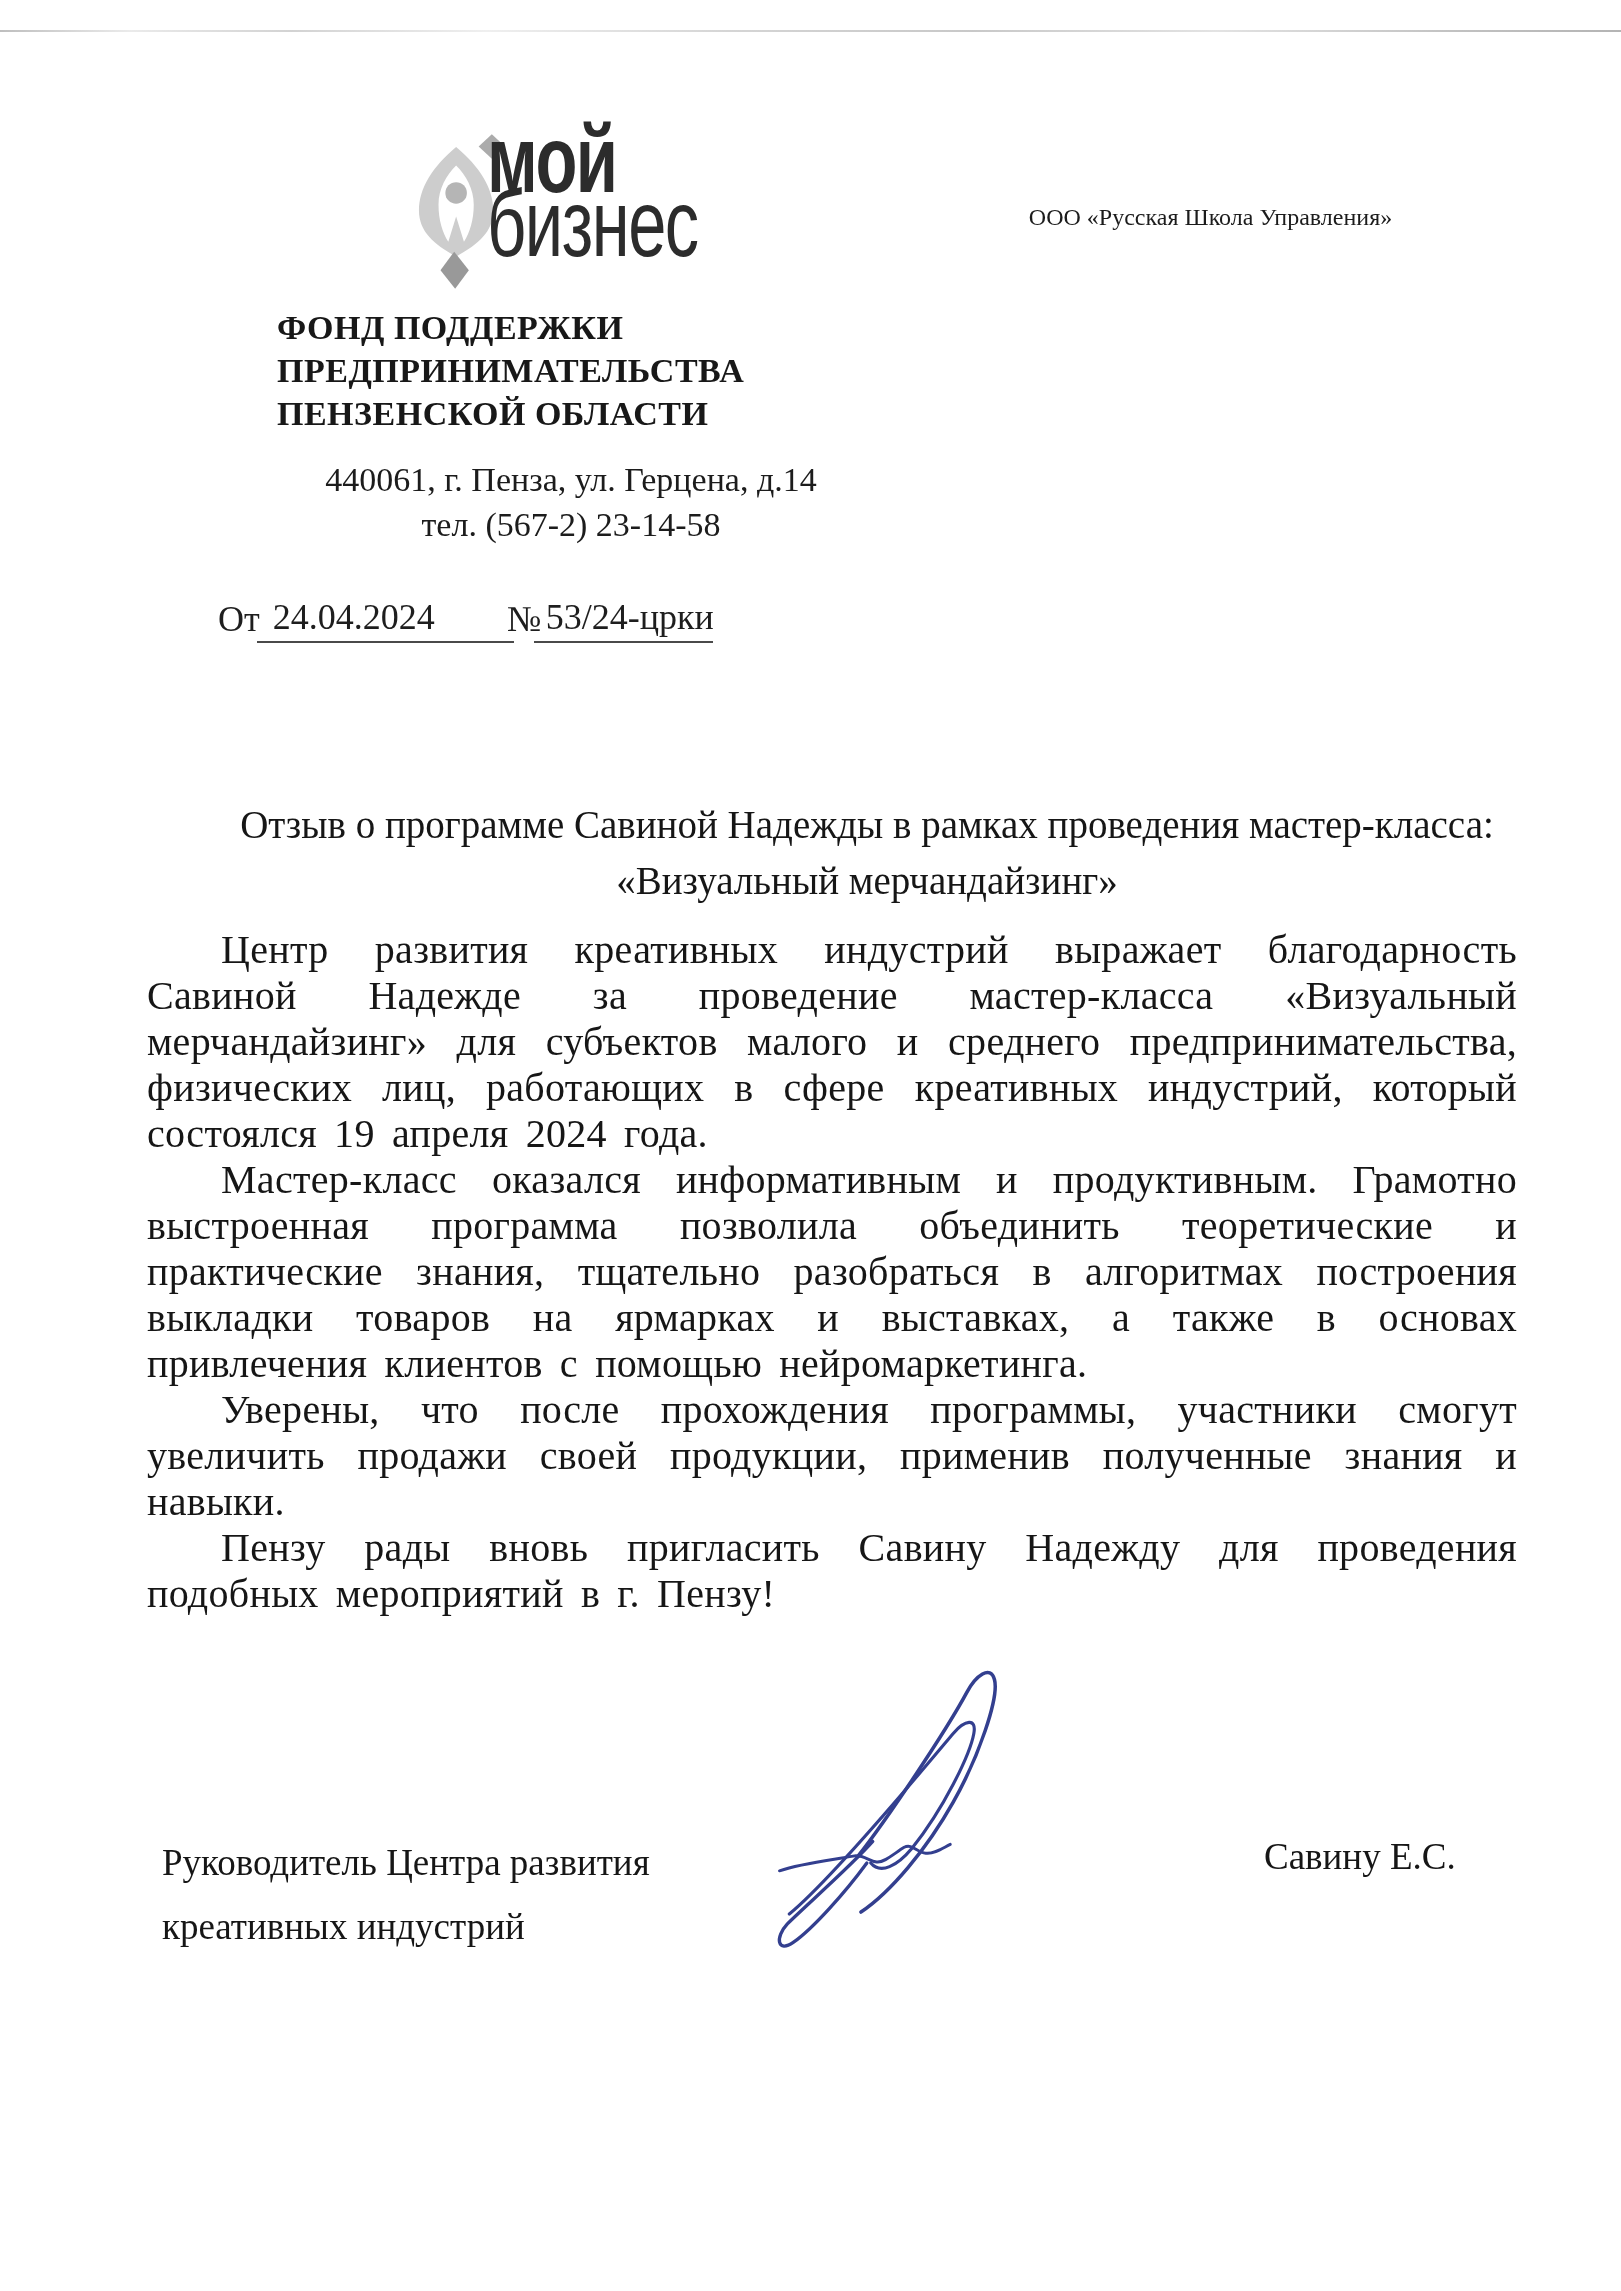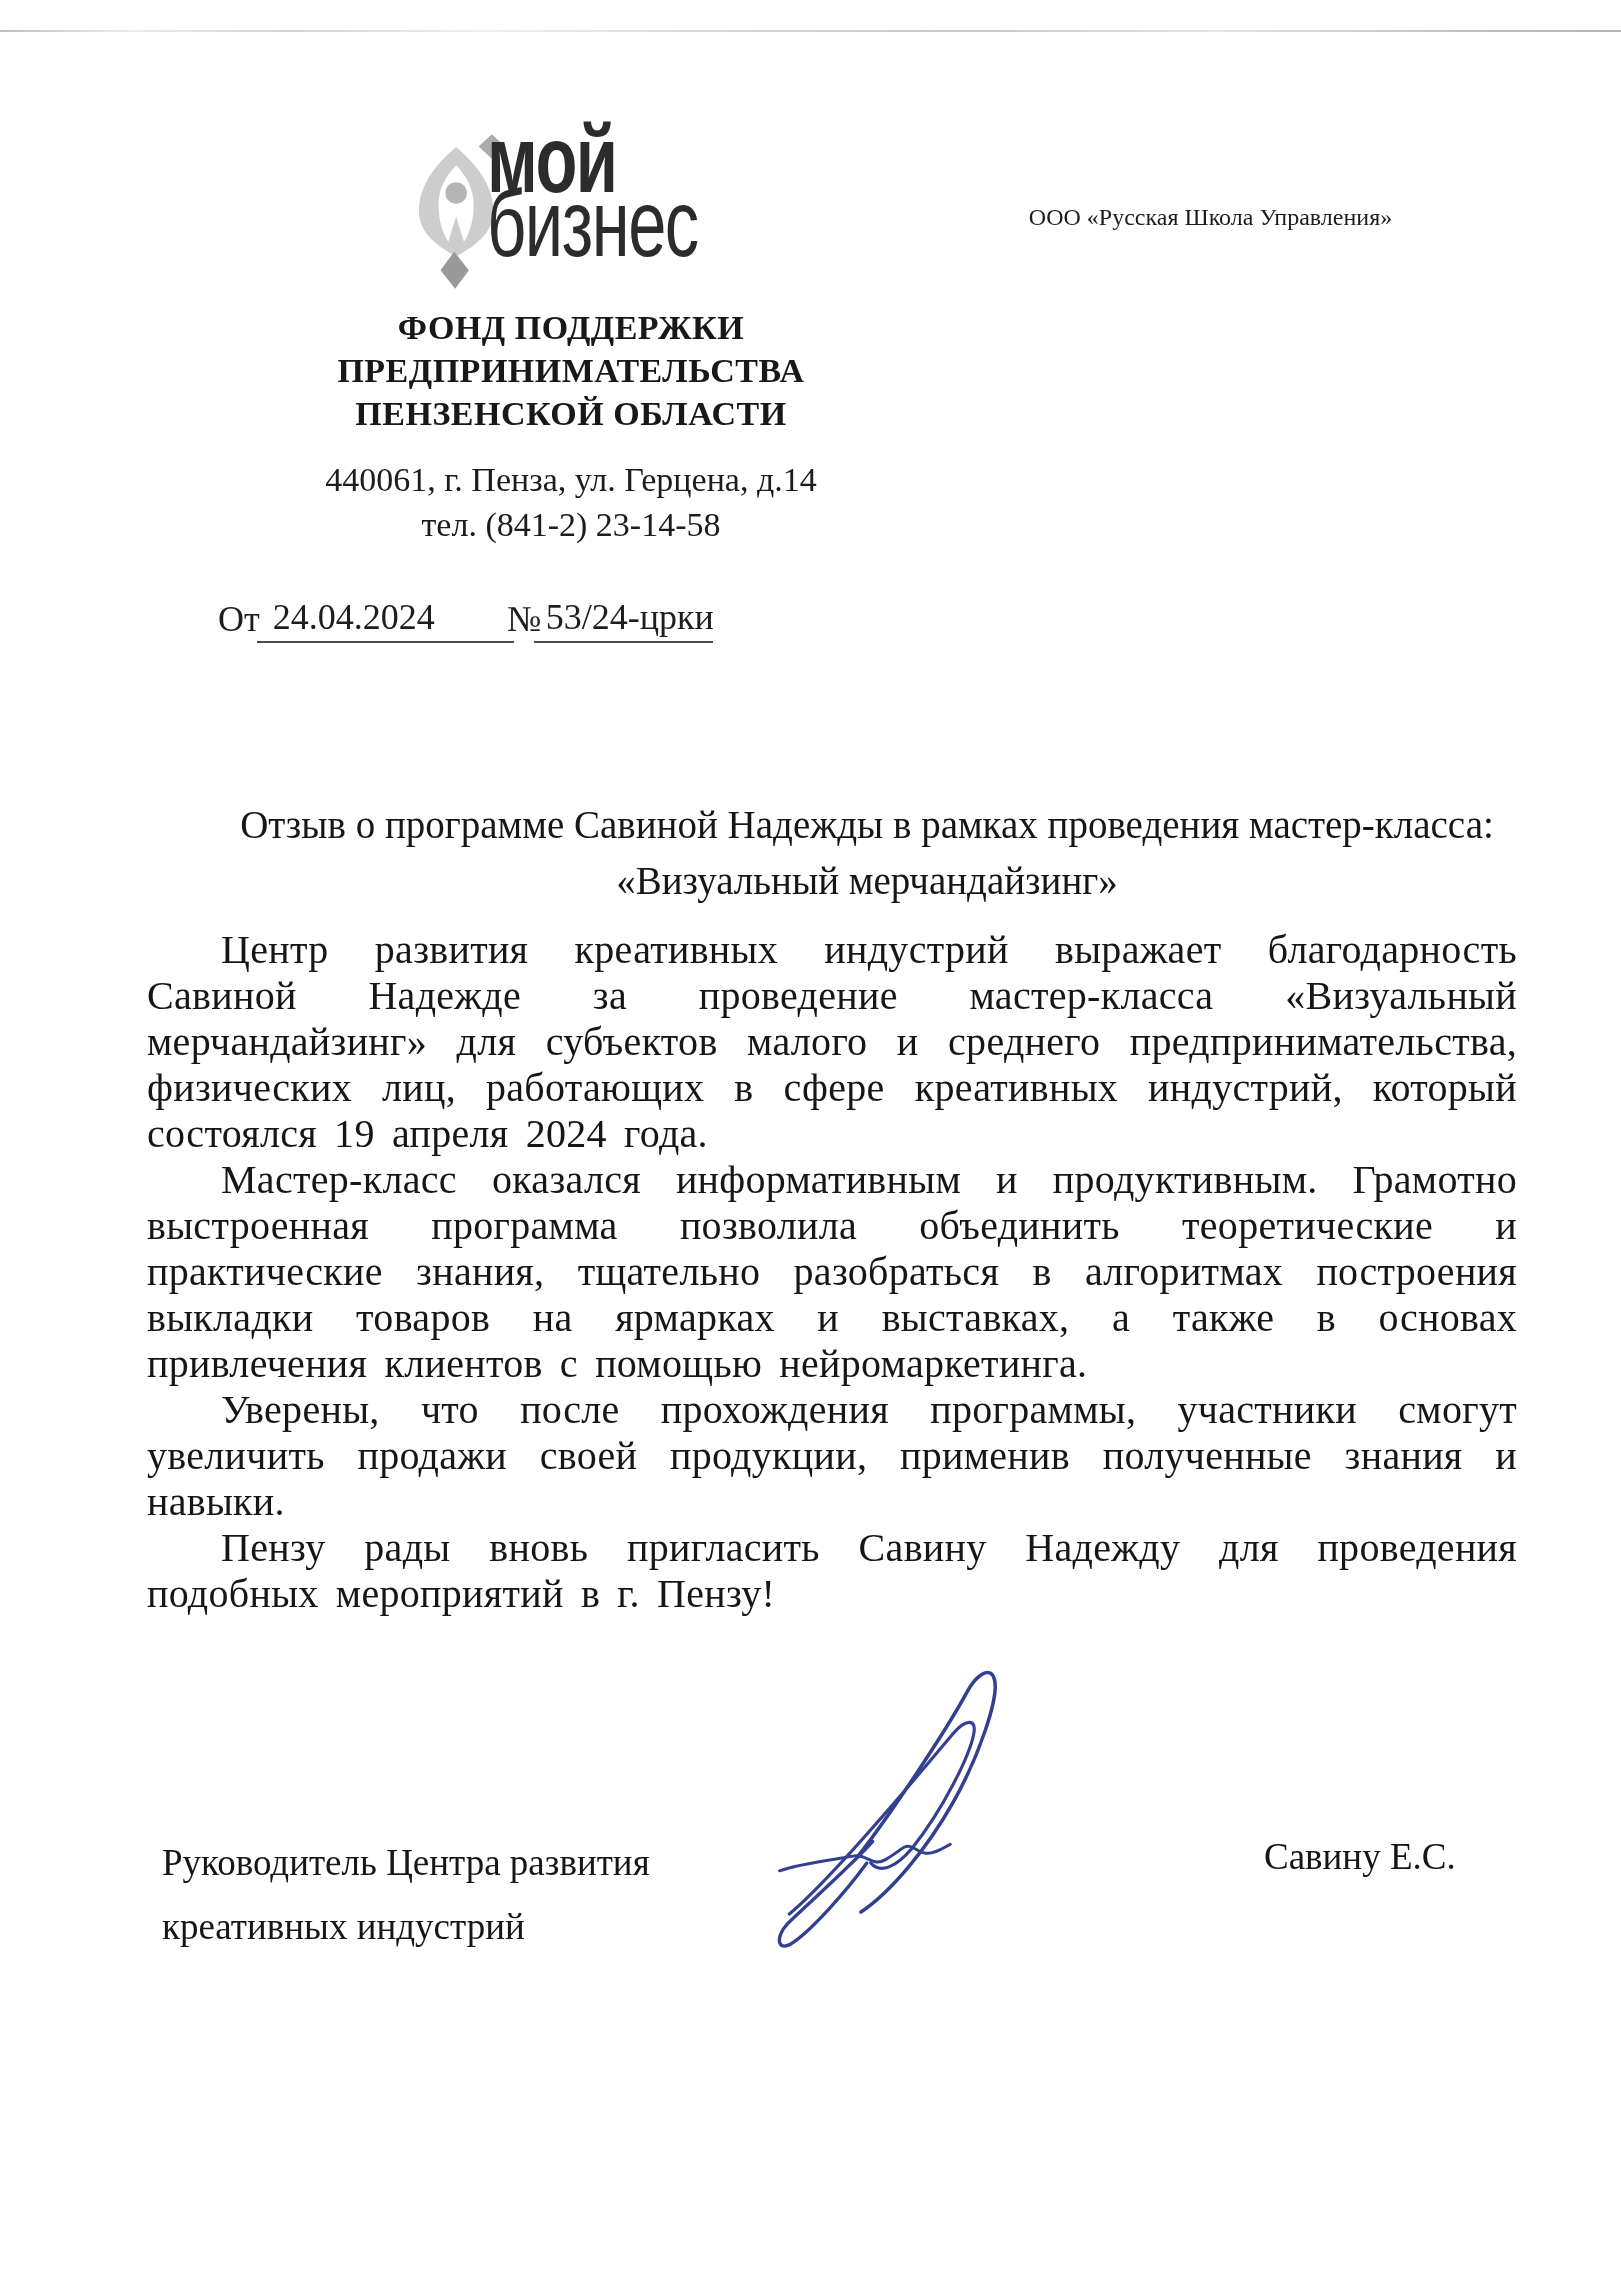--- a/index.html
+++ b/index.html
@@ -20,21 +20,21 @@
     transform:scaleX(.73);transform-origin:left top;
   }
   .logo-word.w1{left:487px;top:113px;font-weight:700;}
   .logo-word.w2{left:487px;top:177px;font-weight:400;}
   
   .partner-org{
     position:absolute;left:980px;top:194px;width:461px;text-align:center;
     font-size:24px;line-height:47px;color:#1c1c1c;
   }
   .fund-name{
-    position:absolute;left:277px;top:306px;width:588px;text-align:center;
+    position:absolute;left:277px;top:306px;width:588px;
     font-size:34px;line-height:43px;font-weight:700;color:#181818;letter-spacing:0.5px;font-family:Liberation Serif, serif;
   }
   .fund-contacts{
     position:absolute;left:277px;top:457px;width:588px;text-align:center;
     font-size:34px;line-height:45px;color:#1c1c1c;
   }
   
   .ref-line{position:absolute;left:0;top:598px;width:1621px;height:49px;font-size:36px;}
   .ref-label{position:absolute;top:0;}
   .ref-from{left:218px;}
@@ -85,21 +85,21 @@
 <div class="partner-org">ООО «Русская Школа Управления»</div>
 
 <div class="fund-name">
   <div>ФОНД ПОДДЕРЖКИ</div>
   <div>ПРЕДПРИНИМАТЕЛЬСТВА</div>
   <div>ПЕНЗЕНСКОЙ ОБЛАСТИ</div>
 </div>
 
 <div class="fund-contacts">
   <div>440061, г. Пенза, ул. Герцена, д.14</div>
-  <div>тел. (841-2) 23-14-58</div>
+  <div>тел. (567-2) 23-14-58</div>
 </div>
 
 <div class="ref-line">
   <span class="ref-label ref-from">От</span>
   <span class="ref-slot ref-date">24.04.2024</span>
   <span class="ref-label ref-no">№</span>
   <span class="ref-slot ref-num">53/24-црки</span>
 </div>
 
 <div class="letter-title">

